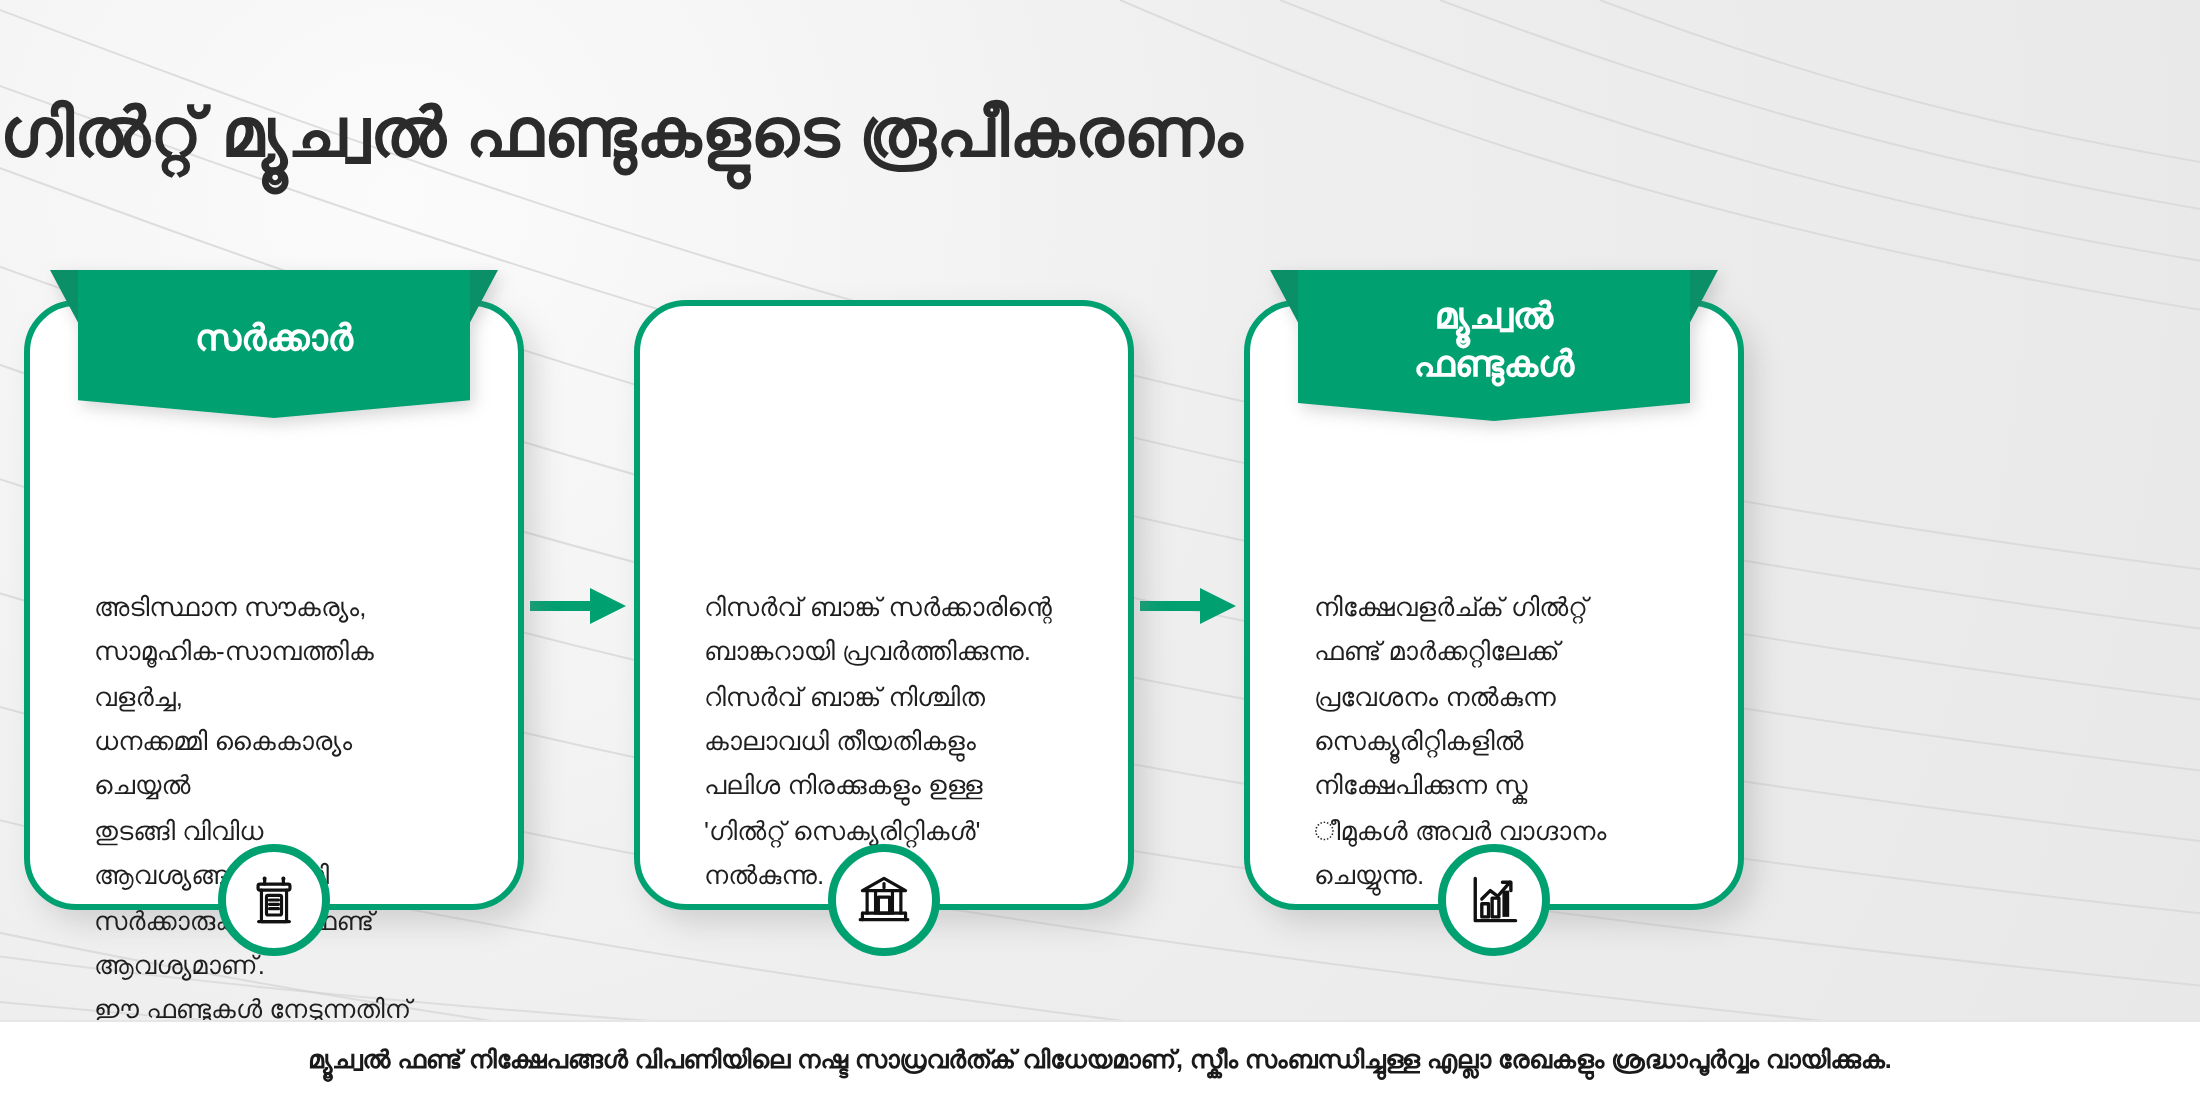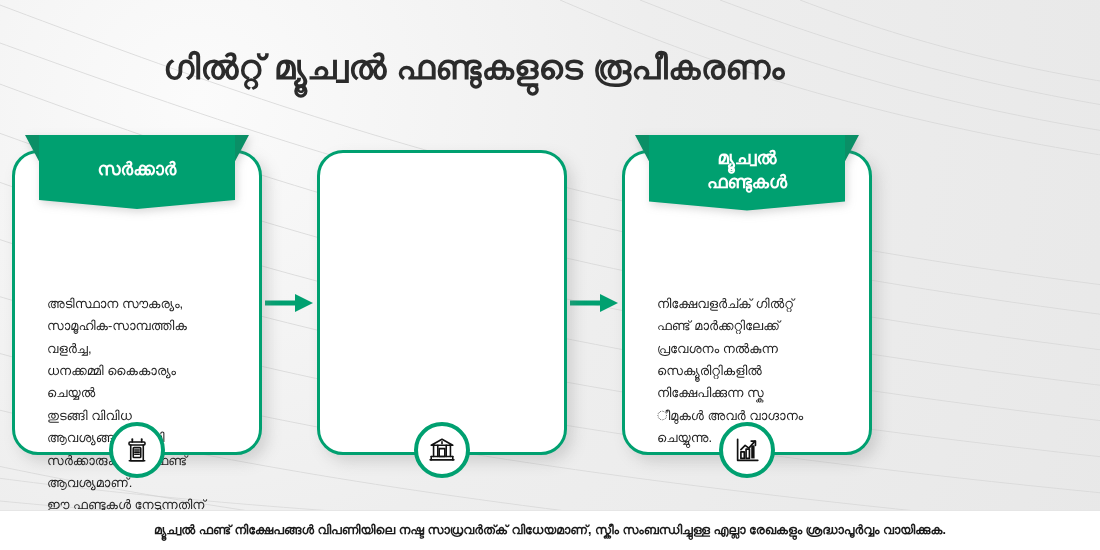--- a/index.html
+++ b/index.html
@@ -22,21 +22,20 @@
     background:
       radial-gradient(circle at 18% 18%, #fbfbfb 0%, #eeeeee 45%, #e8e8e8 100%);
   }
   .bg-waves { position:absolute; inset:0; }
   .bg-waves svg { width:100%; height:100%; display:block; }
 
   
   .title-wrap {
     position:absolute;
     top:46px; left:0; width:948px;
-    text-align:center;
   }
   .title {
     font-size:34px;
     font-weight:bold;
     color:#2b2b2b;
     letter-spacing:.2px;
     line-height:1.25;
   }
 
   
@@ -243,20 +242,29 @@
 
     <div class="arrow">
       <svg width="50" height="22" viewBox="0 0 50 22">
         <path d="M0 11 H32" stroke="#00a070" stroke-width="5"></path>
         <path d="M30 2 L48 11 L30 20 Z" fill="#00a070"></path>
       </svg>
     </div>
 
     <div class="card-slot">
       <div class="card">
+        <div class="card-body">
+          <div class="card-text">റിസർവ് ബാങ്ക് സർക്കാരിന്റെ
+ബാങ്കറായി പ്രവർത്തിക്കുന്നു.
+റിസർവ് ബാങ്ക് നിശ്ചിത
+കാലാവധി തീയതികളും
+പലിശ നിരക്കുകളും ഉള്ള
+'ഗിൽറ്റ് സെക്യൂരിറ്റികൾ'
+നൽകുന്നു.</div>
+        </div>
         <div class="icon-badge">
           <svg width="30" height="30" viewBox="0 0 32 32" fill="none" stroke="#111111" stroke-width="1.7" stroke-linecap="round" stroke-linejoin="round">
             <path d="M4.5 11 L16 4.5 L27.5 11 Z"></path>
             <path d="M16 7.2 L16 9.4"></path>
             <path d="M7 11 L7 23 M11.5 11 L11.5 23 M20.5 11 L20.5 23 M25 11 L25 23"></path>
             <rect x="13" y="14.5" width="6" height="8.5"></rect>
             <path d="M4.5 23 H27.5 M3.3 26.5 H28.7"></path>
             <path d="M4.5 23 L4.5 26.5 M27.5 23 L27.5 26.5"></path>
           </svg>
         </div>

